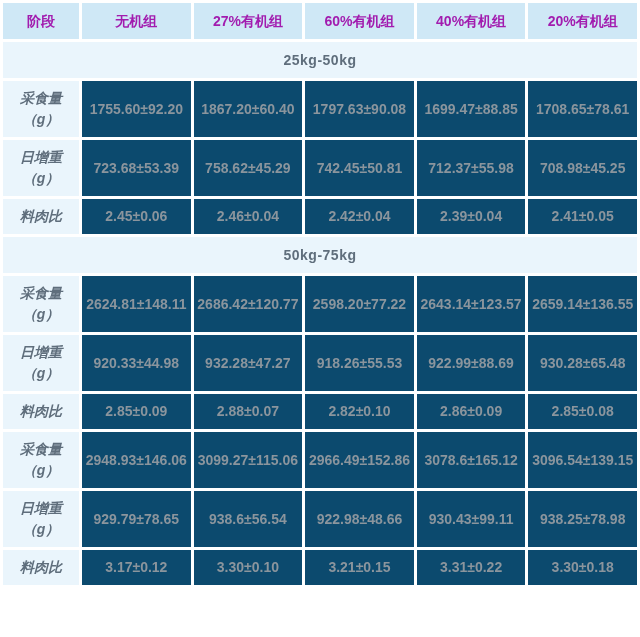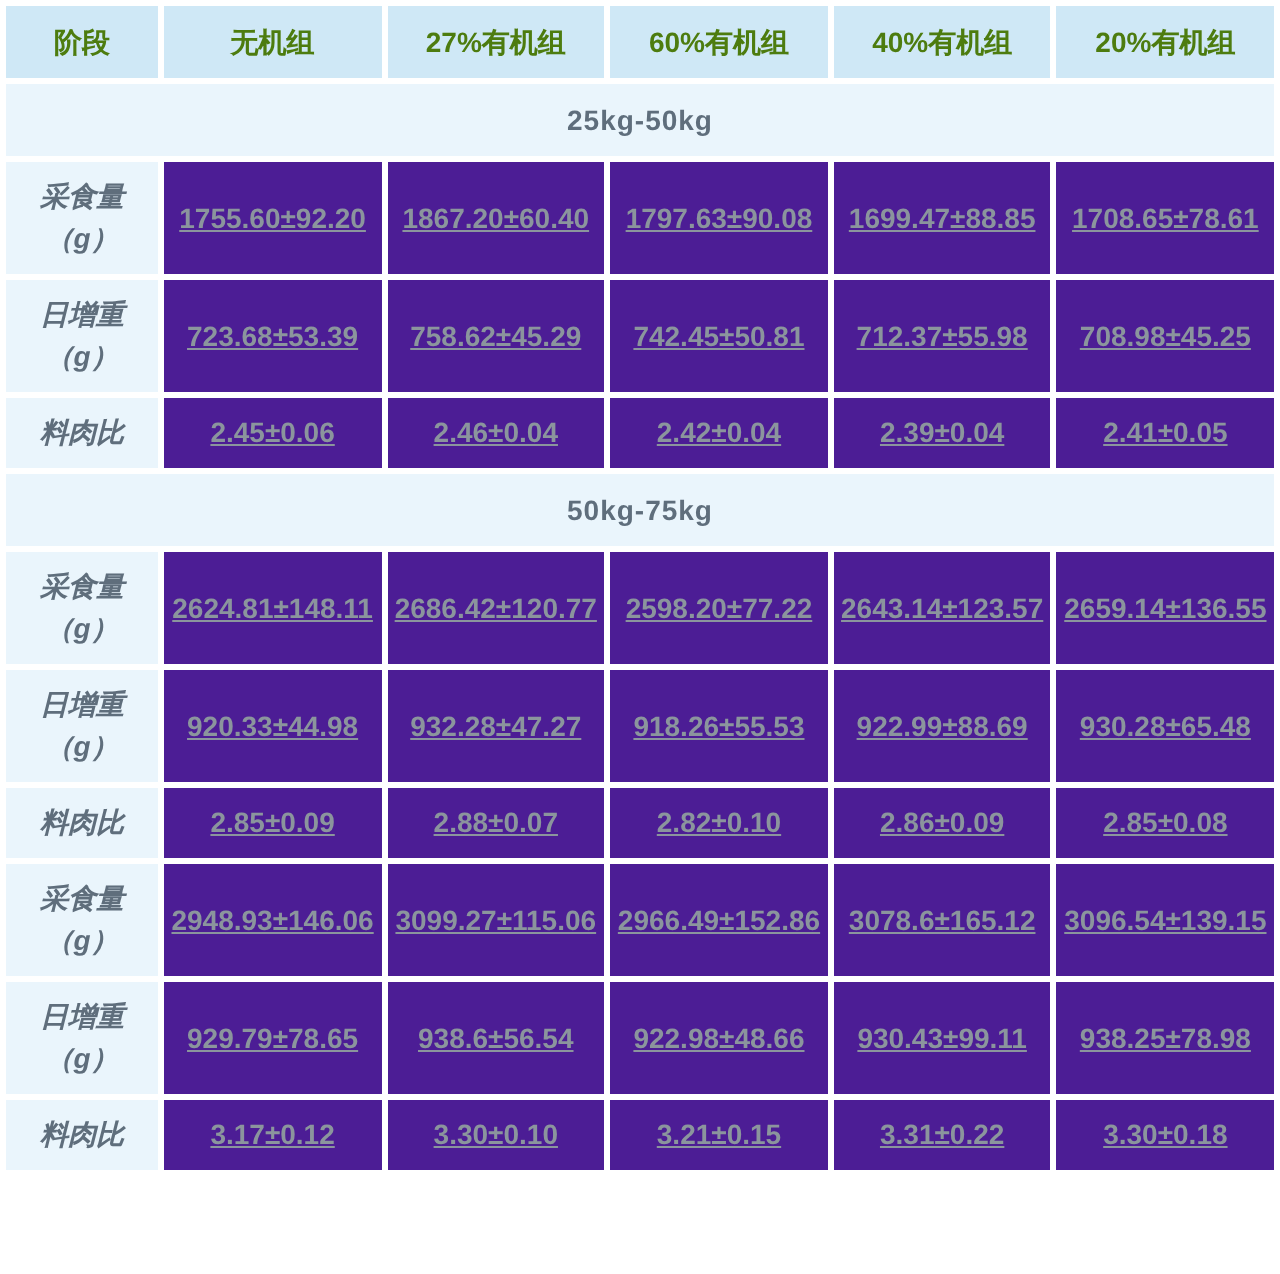--- a/index.html
+++ b/index.html
@@ -13,21 +13,21 @@
   }
   table.data-table th, table.data-table td {
     text-align: center;
     vertical-align: middle;
     font-size: 14px;
     font-weight: bold;
   }
   
   th.col-head {
     background: #cfe8f6;
-    color: #4d7c0f;
+    color: #a21caf;
     padding: 10px 2px;
     line-height: 16px;
   }
   
   td.section-cell {
     background: #eaf5fc;
     color: #5f6e7c;
     padding: 10px 4px;
     line-height: 16px;
     letter-spacing: 0.5px;
@@ -36,26 +36,25 @@
   td.label-cell {
     background: #eaf5fc;
     color: #5f6e7c;
     padding: 7px 2px;
     line-height: 21px;
     white-space: pre-line;
     font-style: italic;
   }
   
   td.value-cell {
-    background: #4c1d95;
+    background: #0c4a6e;
     color: #8b959d;
     padding: 7px 0;
     line-height: 21px;
     word-break: break-all;
-    text-decoration: underline;
   }
 </style>
 </head>
 <body>
 
 <div class="table-wrap">
   <table class="data-table">
     <colgroup>
       <col style="width:76px">
       <col>

